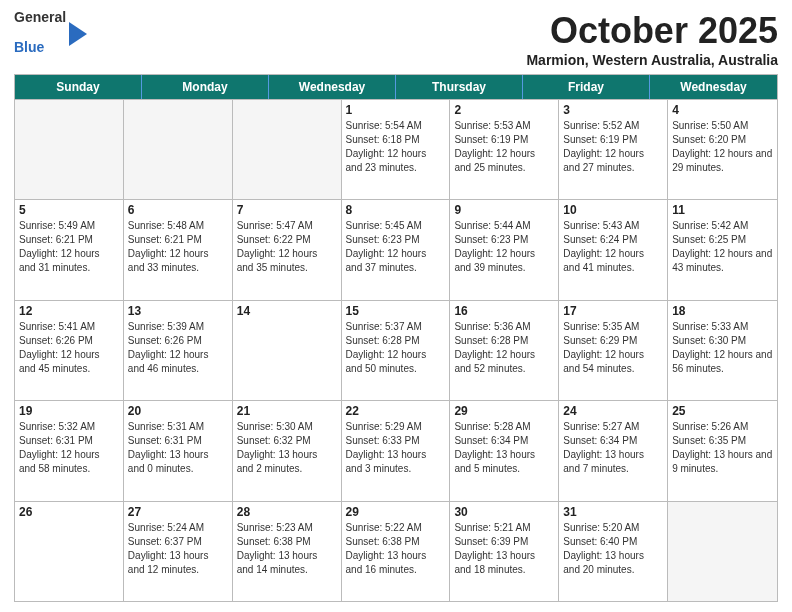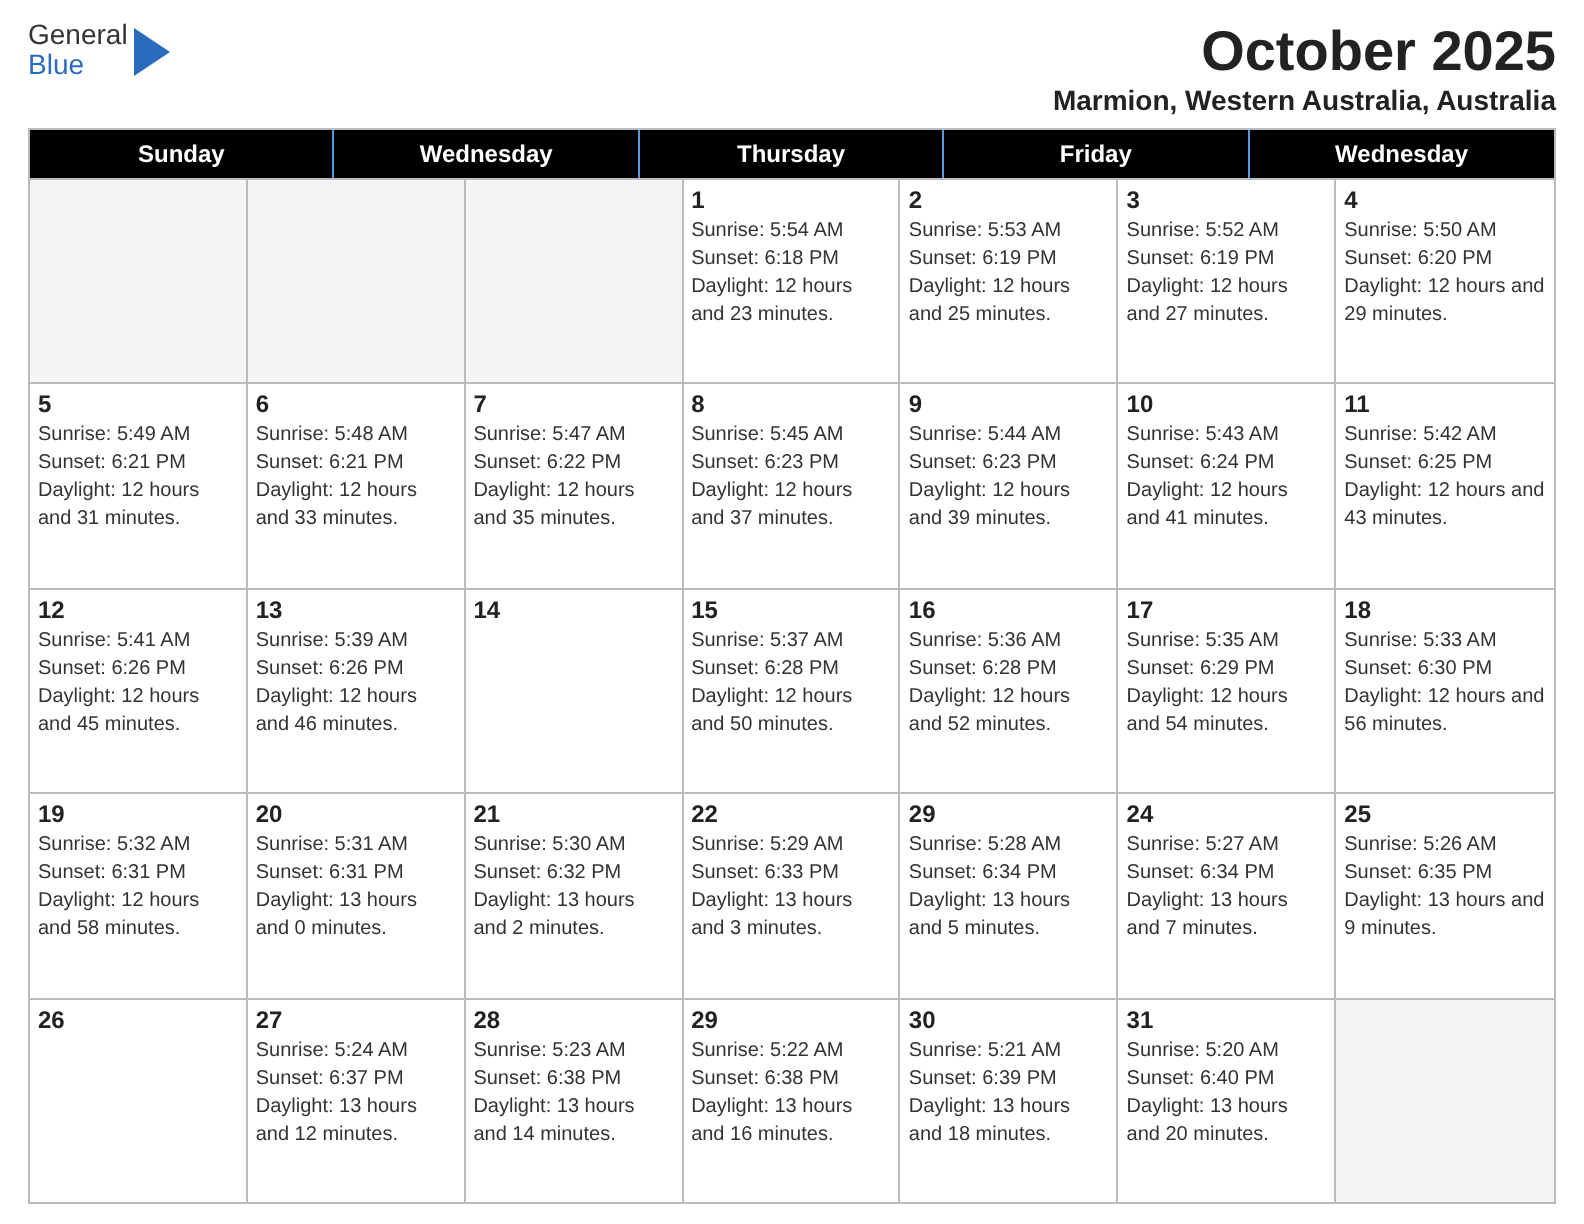--- a/index.html
+++ b/index.html
@@ -24,57 +24,58 @@
       margin-bottom: 6px;
     }
     .logo {
       display: flex;
       align-items: center;
     }
     .logo-text {
       display: flex;
       flex-direction: column;
       font-size: 14px;
-      font-weight: normal;
+      font-weight: bold;
       line-height: 1.1;
+      gap: 15px;
     }
     .logo-text .general { color: #333; }
     .logo-text .blue { color: #2a6bbf; }
     .logo-arrow {
       width: 0; height: 0;
       border-top: 12px solid transparent;
       border-bottom: 12px solid transparent;
       border-left: 18px solid #2a6bbf;
       margin-left: 3px;
       margin-top: 2px;
     }
     .title-block {
       text-align: right;
     }
     .title-block h1 {
-      font-size: 28px;
+      font-size: 36px;
       font-weight: bold;
       color: #222;
     }
     .title-block h2 {
       font-size: 14px;
       font-weight: bold;
       color: #222;
       text-align: right;
     }
     .calendar {
       flex: 1;
       display: flex;
       flex-direction: column;
       border: 1px solid #bbb;
     }
     .cal-header {
       display: grid;
-      grid-template-columns: repeat(5, 1fr);
-      background: #000000;
+      grid-template-columns: repeat(6, 1fr);
+      background: #0f766e;
     }
     .cal-header-cell {
       color: #fff;
       font-weight: bold;
       font-size: 12px;
       text-align: center;
       padding: 5px 2px;
       border-right: 1px solid #5599e0;
     }
     .cal-header-cell:last-child { border-right: none; }
@@ -124,20 +125,21 @@
     </div>
     <div class="title-block">
       <h1>October 2025</h1>
       <h2>Marmion, Western Australia, Australia</h2>
     </div>
   </div>
 
   <div class="calendar">
     <div class="cal-header" id="cal-header">
         <div class="cal-header-cell">Sunday</div>
+        <div class="cal-header-cell">Monday</div>
         <div class="cal-header-cell">Wednesday</div>
         <div class="cal-header-cell">Thursday</div>
         <div class="cal-header-cell">Friday</div>
         <div class="cal-header-cell">Wednesday</div>
       </div>
     <div class="cal-body" id="cal-body">
         <div class="cal-row">
           <div class="cal-cell empty"></div>
           <div class="cal-cell empty"></div>
           <div class="cal-cell empty"></div>

